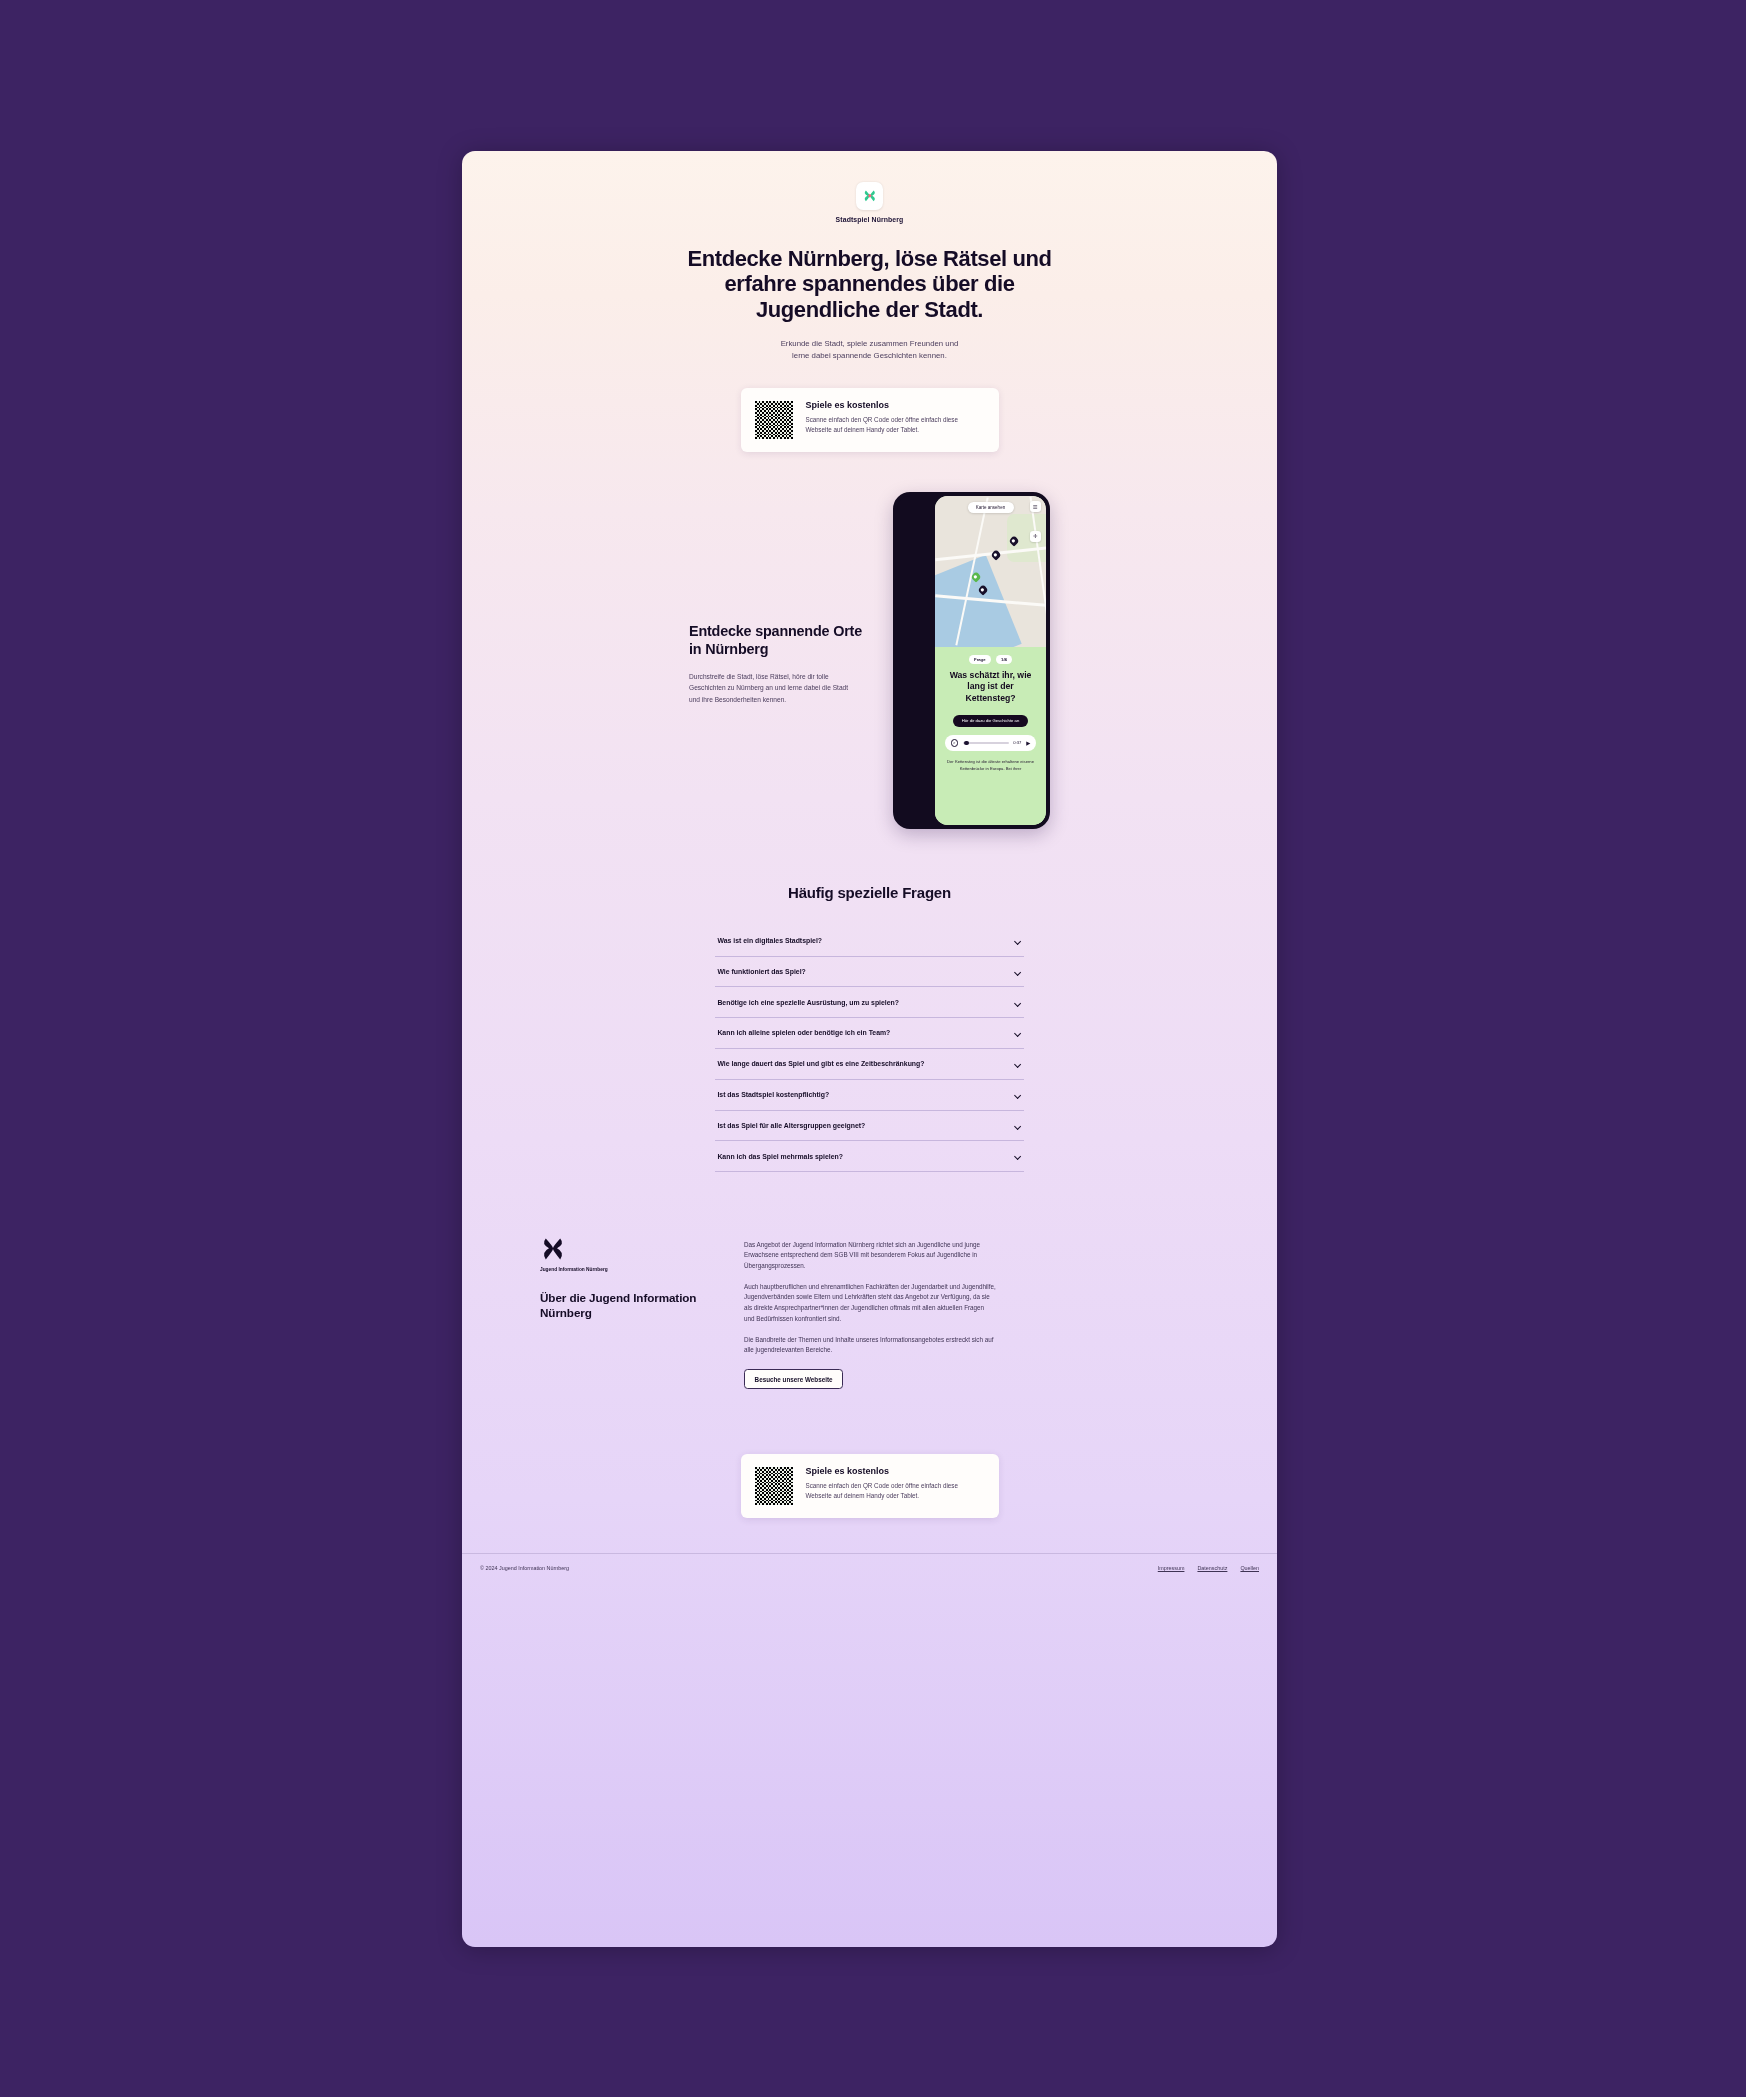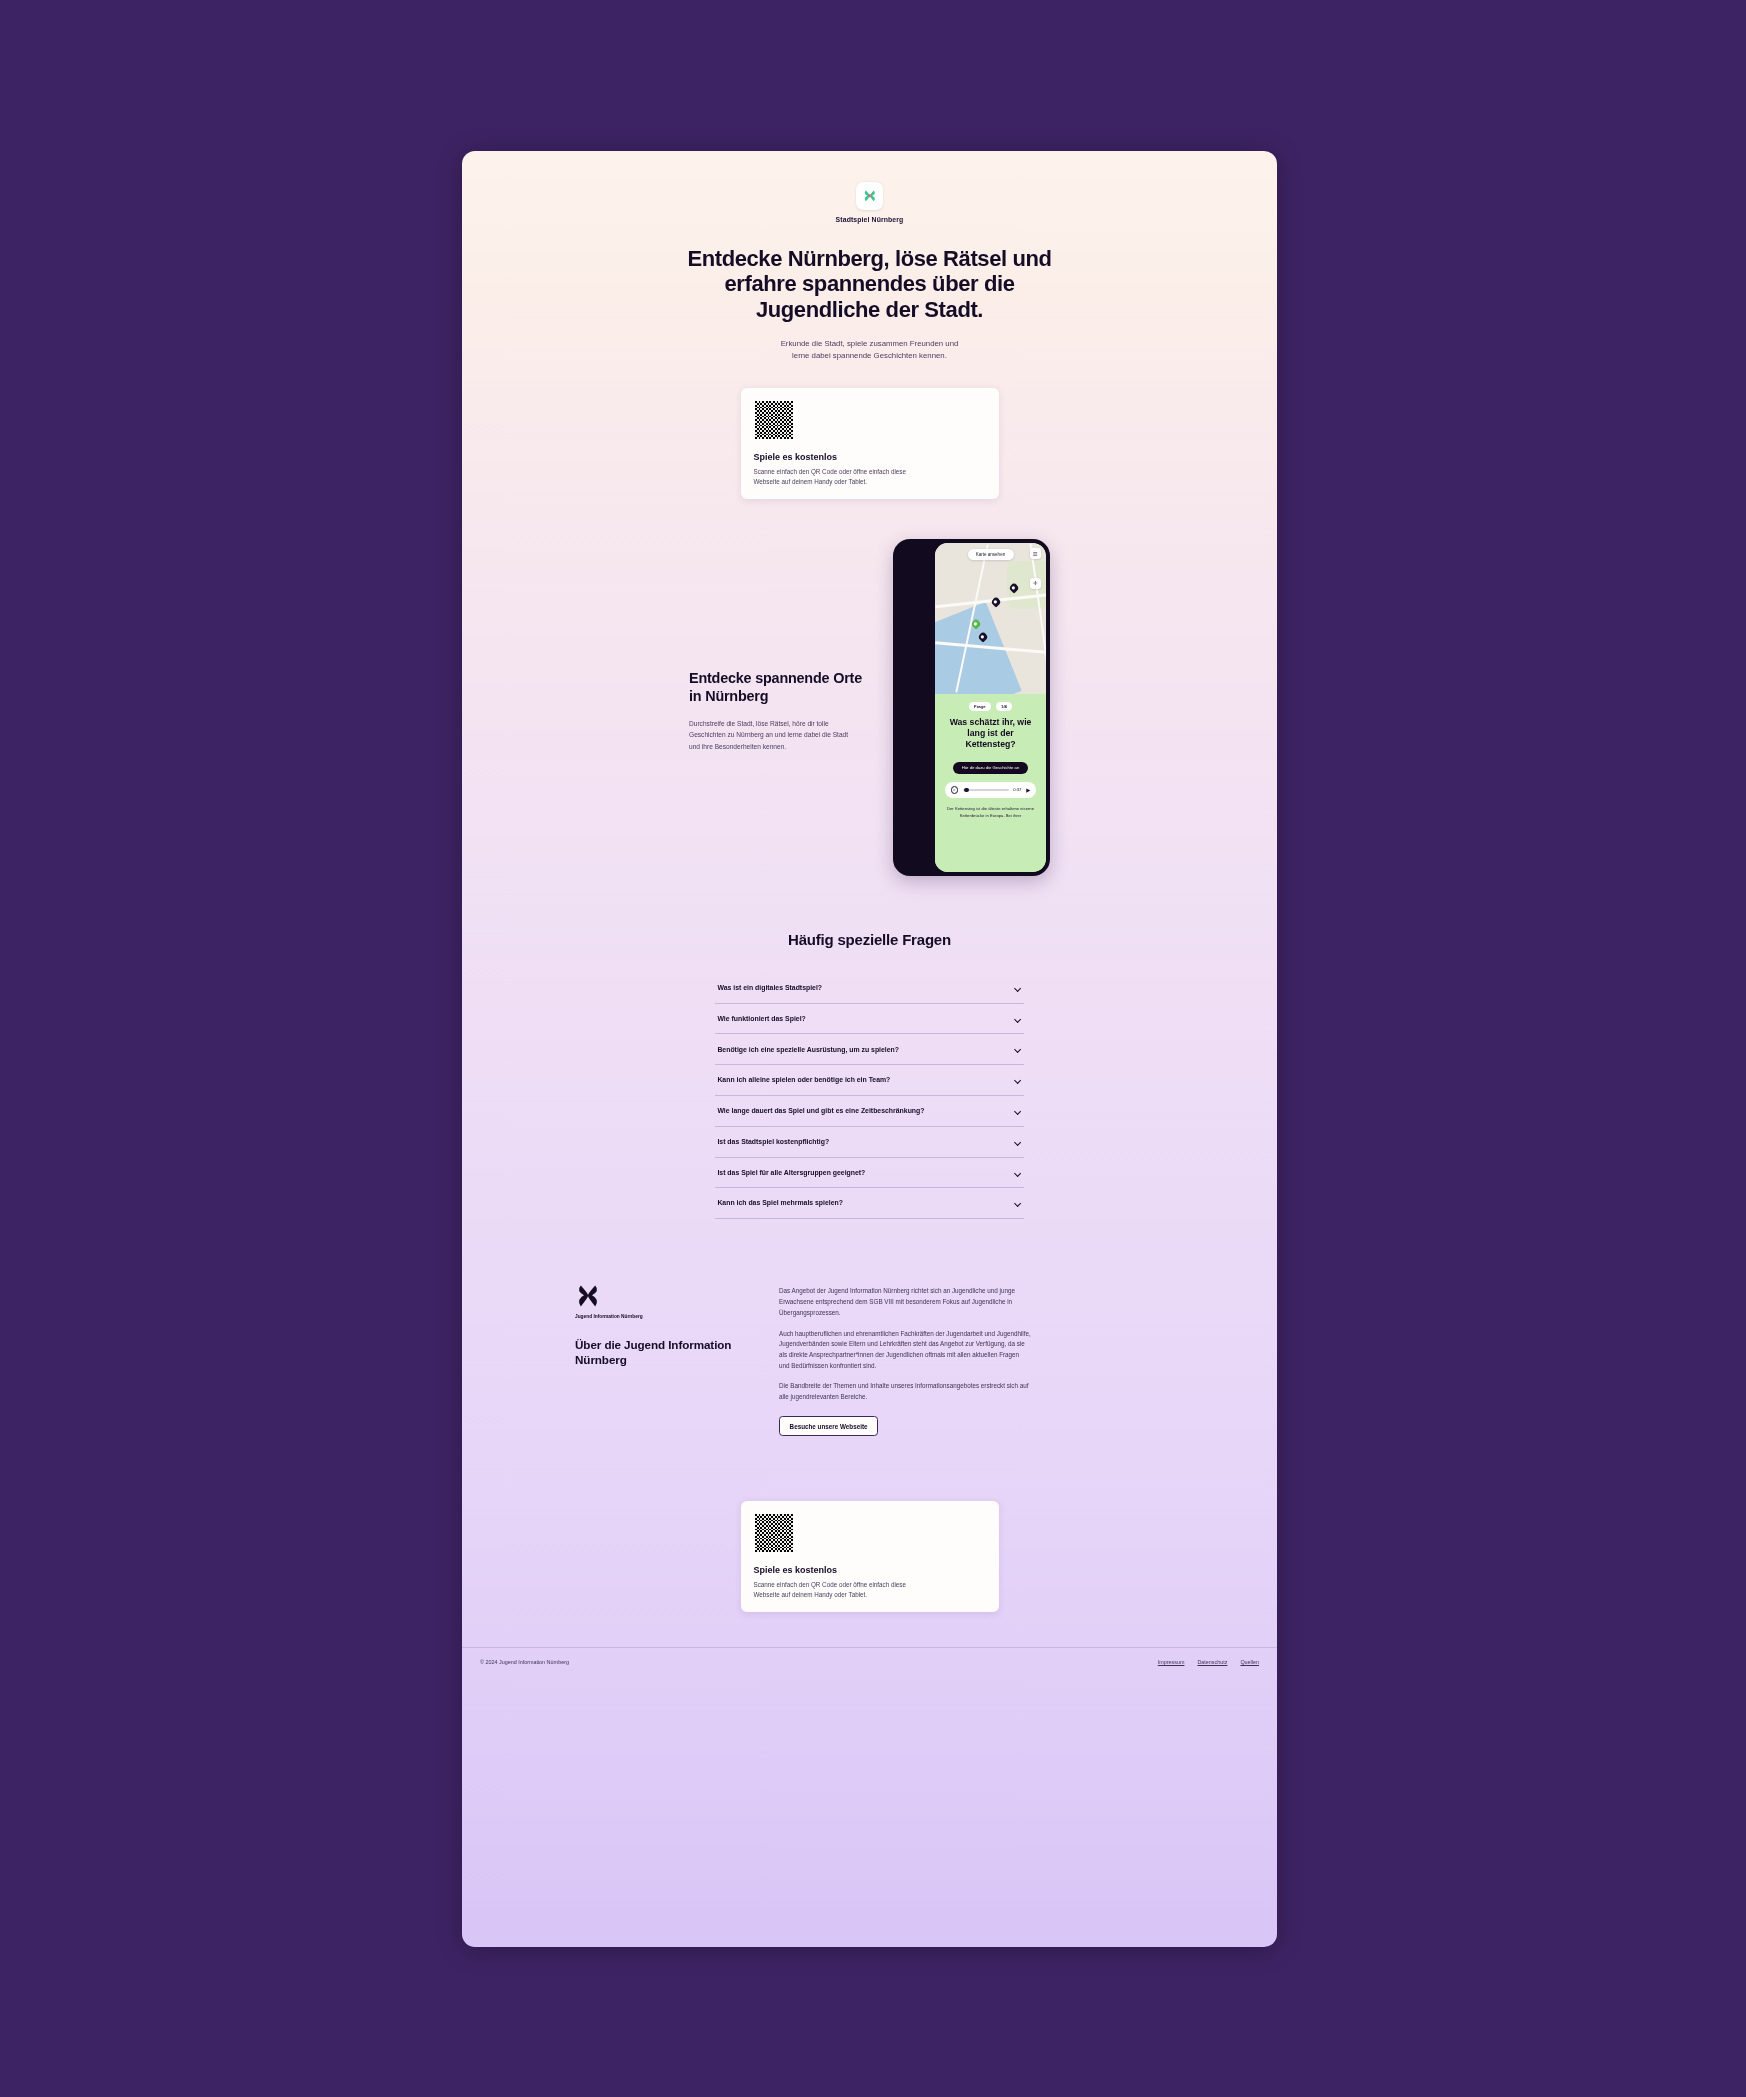--- a/index.html
+++ b/index.html
@@ -68,21 +68,20 @@
   .qr-card {
     margin: 26px auto 0;
     width: 258px;
     background: #fffdfb;
     border-radius: 6px;
     box-shadow: 0 1.2px 7.2px rgba(60,30,90,0.10);
     padding: 12px 13px;
     display: flex;
     gap: 12px;
     align-items: flex-start;
-    flex-direction: column;
   }
   .qr-box {
     width: 40px; height: 40px;
     flex: 0 0 40px;
     background:
       repeating-linear-gradient(0deg, #141019 0 1.8px, #fff 1.8px 3.6px),
       repeating-linear-gradient(90deg, #141019 0 1.8px, #fff 1.8px 3.6px);
     background-blend-mode: difference;
     border: 0.6px solid #fff;
   }
@@ -309,21 +308,21 @@
     left: 1.2px; top: 1.8px;
     width: 4.2px; height: 4.2px;
     border-right: 0.8px solid #150c26;
     border-bottom: 0.8px solid #150c26;
     transform: rotate(45deg);
   }
 
   
   .about {
     margin-top: 65px;
-    padding: 0 113px;
+    padding: 0 78px;
     display: flex;
     gap: 42px;
   }
   .about-left { width: 162px; }
   .about-logo { width: 26px; height: 24px; }
   .about-logo-caption {
     margin-top: 3.6px;
     font-size: 4.8px;
     font-weight: 700;
     color: #150c26;

